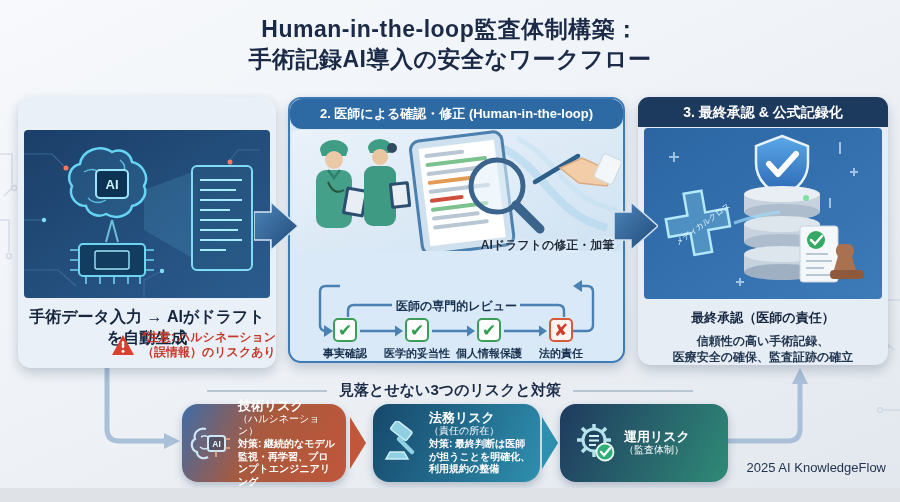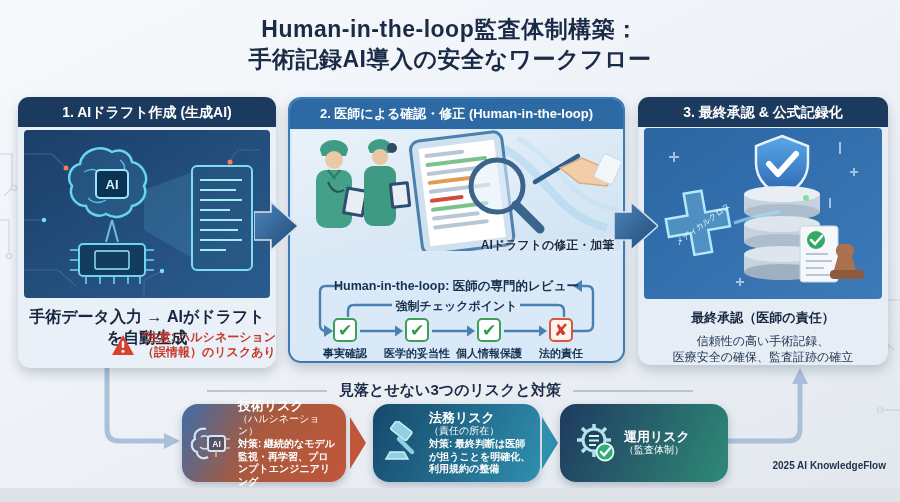--- a/index.html
+++ b/index.html
@@ -20,21 +20,21 @@
   .panel { position:absolute; top:97px; border-radius:13px;
            box-shadow:0 5px 12px rgba(25,45,75,.22); z-index:1; }
   .panel-1 { left:18px;  width:258px; height:271px; background:#e9f0f7; }
   .panel-2 { left:288px; width:337px; height:266px; background:#d9e9f7;
              border:2px solid #3c7ab8; }
   .panel-3 { left:638px; width:250px; height:268px; background:#e6edf5; }
   .panel-header { height:30px; line-height:30px; text-align:center; color:#fff;
                   font-weight:bold; font-size:14px; border-radius:11px 11px 0 0;
                   white-space:nowrap; overflow:hidden; }
   .hdr-dark { background:#1c3a5e; }
-  .hdr-blue { background:#2d6aa3; font-size:13px; }
+  .hdr-blue { background:#2d6aa3; font-size:13px;border-radius:12px; }
   .illus { position:absolute; border-radius:4px; overflow:hidden; }
   .illus-1 { left:6px; top:33px; width:246px; height:168px; }
   .illus-2 { left:2px; top:31px; width:329px; height:121px; }
   .illus-3 { left:6px; top:31px; width:238px; height:171px; }
   .illus svg { display:block; }
   
   .step-text { position:absolute; top:210px; left:4px; right:4px; text-align:center;
                font-weight:bold; font-size:16px; color:#16263f; }
   .warning { position:absolute; top:233px; left:0; right:0; display:flex;
              justify-content:flex-end; align-items:center; gap:7px; }
@@ -52,21 +52,21 @@
                 border-radius:5px; text-align:center; line-height:22px; font-size:17px;
                 font-weight:bold; z-index:1; }
   .check-box.pass { border:2.5px solid #3f9d5c; color:#2f9e4f; }
   .check-box.fail { border:2.5px solid #d4593f; color:#d23b2a; background:#fdf3ef; }
   .cp-name { position:absolute; top:247px; width:84px; text-align:center;
              font-weight:bold; font-size:11px; color:#17304f; }
   
   .result-title { position:absolute; top:212px; left:0; right:0; text-align:center;
                   font-weight:bold; font-size:13px; color:#16263f; }
   .result-line  { position:absolute; left:0; right:0; text-align:center;
-                  font-weight:normal; font-size:12px; color:#223650; }
+                  font-weight:bold; font-size:12px; color:#223650; }
   .rl1 { top:236px; } .rl2 { top:252px; }
   
   .flow-arrow { position:absolute; top:200px; width:44px; height:52px; z-index:3; }
   .flow-arrow-1 { left:254px; } .flow-arrow-2 { left:614px; }
   
   .risk-title { position:absolute; top:381px; left:0; right:0; display:flex;
                 justify-content:center; align-items:center; gap:12px;
                 font-weight:bold; font-size:15px; color:#1b2b47; z-index:1; }
   .risk-title .rule { width:120px; height:2px; background:#b8c5d4; }
   .risk-box { position:absolute; top:404px; height:78px; border-radius:16px;
@@ -85,22 +85,22 @@
   .risk-cm   { font-size:10px; font-weight:bold; line-height:12.5px; }
   .chev { position:absolute; top:417px; width:16px; height:52px; z-index:1;
           clip-path:polygon(0 0,100% 50%,0 100%); }
   .chev-1 { left:350px; background:#c0563a; }
   .chev-2 { left:542px; background:#2f8fae; }
   
   .connectors { position:absolute; left:0; top:0; z-index:0; }
   .deco { position:absolute; z-index:0; opacity:.6; }
   .deco-left { left:0; top:140px; }
   .deco-right { right:0; top:290px; }
-  .footer { position:absolute; right:14px; top:460px; font-size:10px;
-            font-weight:bold; color:#22344f; z-index:2; }
+  .footer { position:absolute; right:14px; top:460px; font-size:13px;
+            font-weight:normal; color:#22344f; z-index:2; }
 </style>
 </head>
 <body>
 
 <div class="canvas">
 
   <svg class="deco deco-left" width="22" height="150" viewBox="0 0 22 150">
     <g fill="none" stroke="#c2cedd" stroke-width="1.5">
       <polyline points="0,14 12,14 12,48 4,56"></polyline>
       <polyline points="0,80 9,80 9,112"></polyline>
@@ -125,21 +125,20 @@
     <polygon points="164,433 180,441 164,449" fill="#aabfd8"></polygon>
     <polygon points="792,384 800,368 808,384" fill="#aabfd8"></polygon>
   </svg>
 
   <div class="title">
     <div>Human-in-the-loop監査体制構築：</div>
     <div>手術記録AI導入の安全なワークフロー</div>
   </div>
 
   <section class="panel panel-1">
-    <div class="panel-header hdr-dark">1. AIドラフト作成 (生成AI)</div>
     <div class="illus illus-1">
       <svg width="246" height="168" viewBox="0 0 246 168">
         <defs>
           <linearGradient id="bg1" x1="0" y1="0" x2="1" y2="1">
             <stop offset="0" stop-color="#1b3f68"></stop>
               <stop offset="1" stop-color="#2b5c8f"></stop>
           </linearGradient>
         </defs>
         <rect width="246" height="168" fill="url(#bg1)"></rect>
         <g fill="none" stroke="#3e6e9e" stroke-width="1.2" opacity=".8">
@@ -269,22 +268,21 @@
       </g>
       <g fill="#4a80b2">
         <polygon points="34,58 43,64 34,70"></polygon>
         <polygon points="292,13 283,19 292,25"></polygon>
         <polygon points="105,58.5 113,64 105,69.5"></polygon>
         <polygon points="177,58.5 185,64 177,69.5"></polygon>
         <polygon points="249,58.5 257,64 249,69.5"></polygon>
       </g>
     </svg>
 
-    <div class="loop-label">Human-in-the-loop: 医師の専門的レビュー</div>
-    <div class="cp-label">強制チェックポイント</div>
+    <div class="cp-label">医師の専門的レビュー</div>
 
     <div class="check-box pass" style="left:43px"><span>✔</span></div>
     <div class="check-box pass" style="left:115px"><span>✔</span></div>
     <div class="check-box pass" style="left:187px"><span>✔</span></div>
     <div class="check-box fail" style="left:259px"><span>✘</span></div>
 
     <span class="cp-name" style="left:13px">事実確認</span>
     <span class="cp-name" style="left:85px">医学的妥当性</span>
     <span class="cp-name" style="left:157px">個人情報保護</span>
     <span class="cp-name" style="left:229px">法的責任</span>

